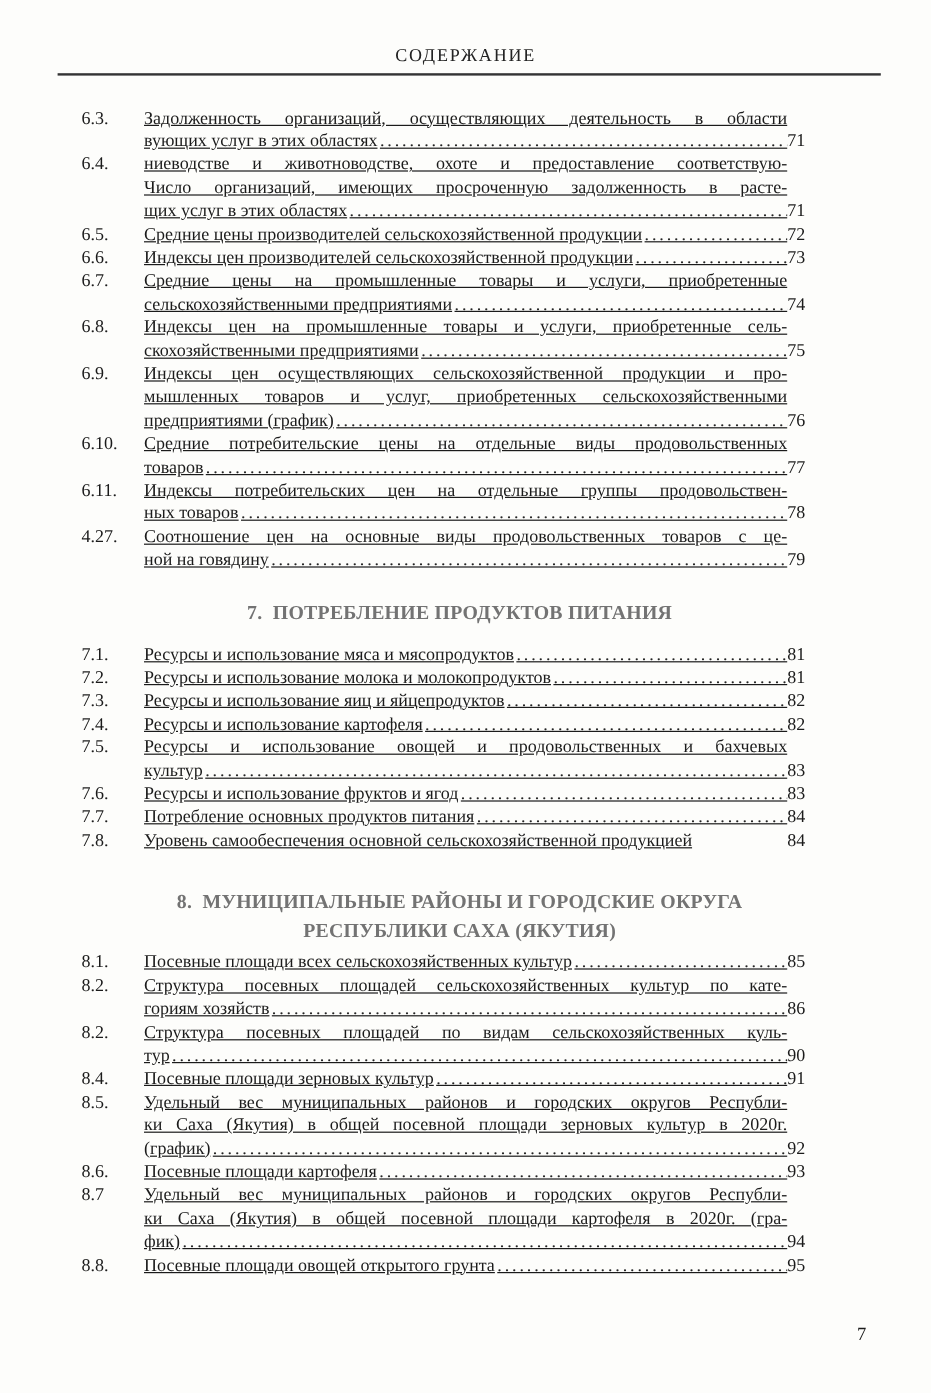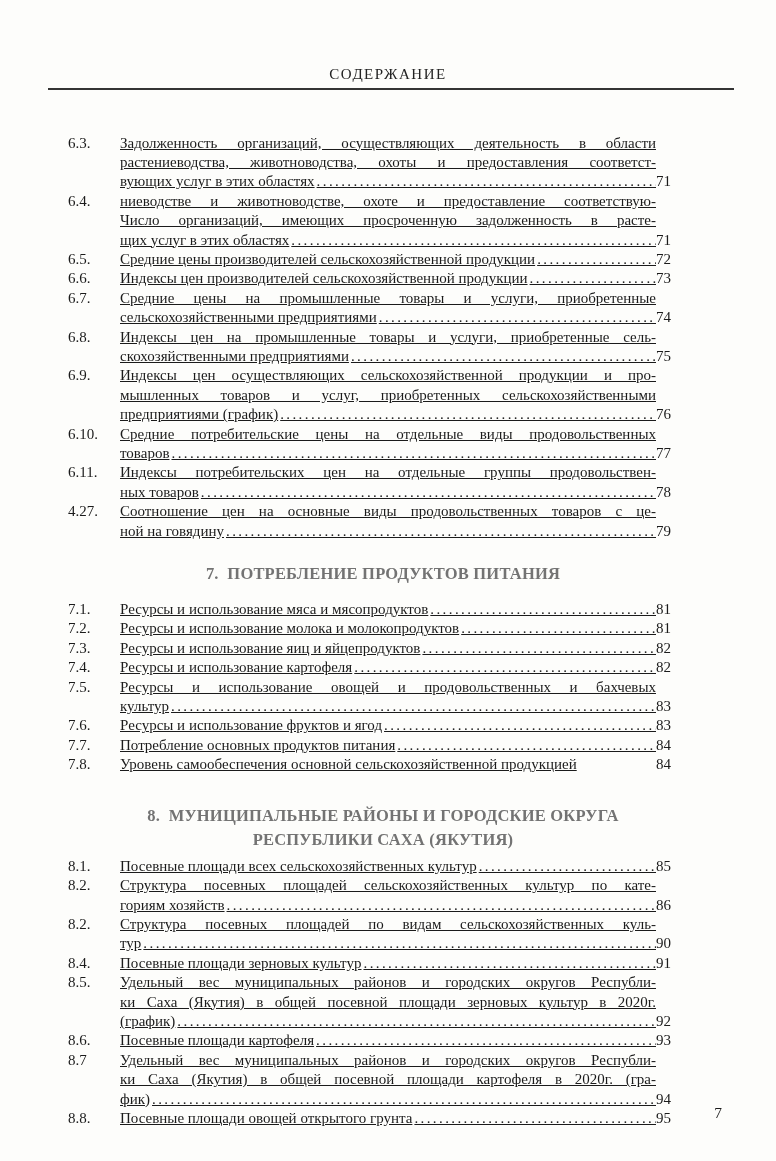--- a/index.html
+++ b/index.html
@@ -7,34 +7,34 @@
   body {
     width: 776px; height: 1161px;
     background: #fdfdfb;
     color: #1b1b1b;
     font-family: "Liberation Serif", "DejaVu Serif", serif;
     position: relative;
     overflow: hidden;
   }
   
   .header-title {
-    padding-top: 66px;
+    padding-top: 39px;
     text-align: center;
     font-size: 15px;
     letter-spacing: 1.5px;
     line-height: 1.1;
     color: #232323;
   }
   .header-rule {
     height: 0;
     border-top: 2px solid #343434;
     margin: 5px 42px 0 48px;
   }
   
-  main { margin: 44px 78px 0 68px; }
+  main { margin: 27px 78px 0 68px; }
   .entry { display: flex; font-size: 15px; line-height: 19.4px; }
   .entry-num { flex: 0 0 52px; }
   .entry-body { flex: 1 1 auto; min-width: 0; text-decoration: underline; }
   .entry-page { flex: 0 0 42px; text-align: left; align-self: flex-end; }
   .line.just { text-align: justify; text-align-last: justify; }
   .line.last { display: flex; }
   .ltext { flex: 0 0 auto; white-space: nowrap; }
   .leader {
     flex: 1 1 auto; min-width: 0;
     overflow: hidden; white-space: nowrap;
@@ -63,21 +63,20 @@
   <div class="header-title">СОДЕРЖАНИЕ</div>
   <div class="header-rule"></div>
 </header>
 
 <main>
     <section class="s1">
       <div class="entry">
         <div class="entry-num">6.3.</div>
         <div class="entry-body">
           <div class="line just">Задолженность организаций, осуществляющих деятельность в области</div>
-          <div class="line just">растениеводства, животноводства, охоты и предоставления соответст-</div>
           <div class="line last">
             <span class="ltext">вующих услуг в этих областях</span>
             <span class="leader">................................................................................................................................................................</span>
           </div>
         </div>
         <div class="entry-page">71</div>
       </div>
       <div class="entry">
         <div class="entry-num">6.4.</div>
         <div class="entry-body">

